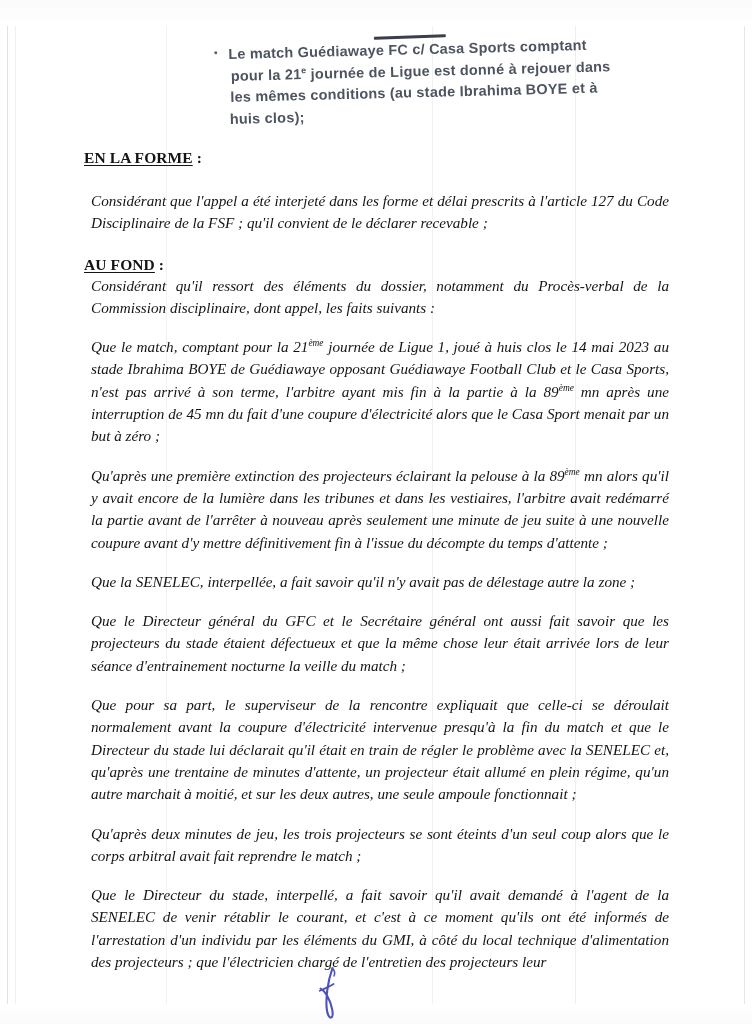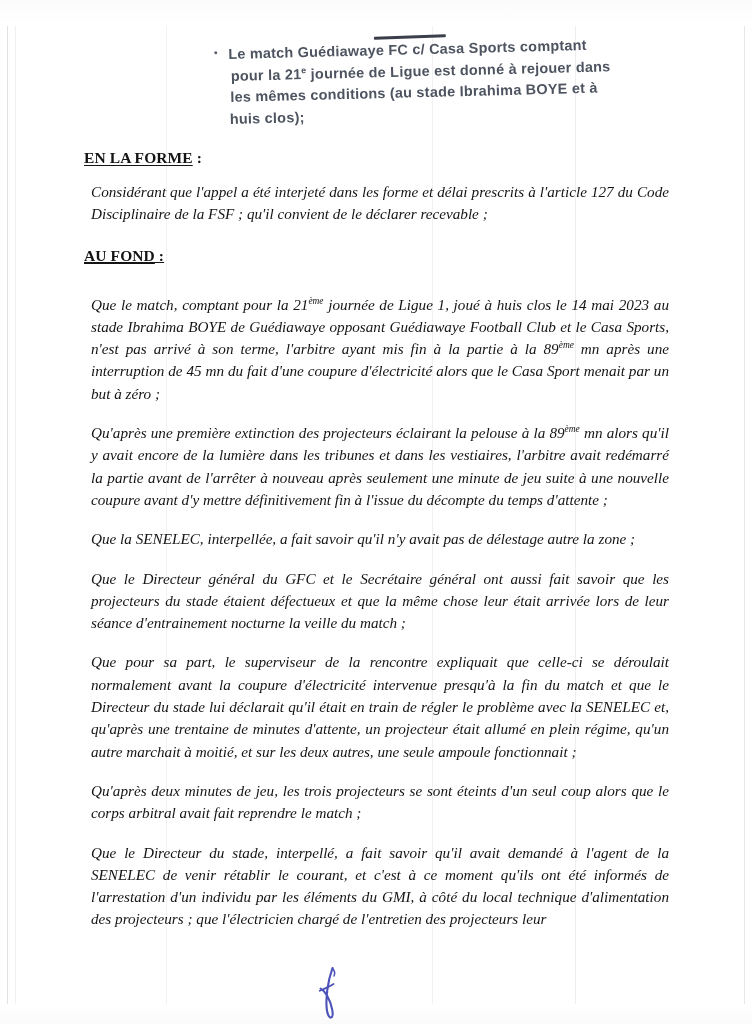--- a/index.html
+++ b/index.html
@@ -105,22 +105,22 @@
     font-size: 15.5px;
     line-height: 20px;
     letter-spacing: 0.1px;
     margin: 0;
   }
   .sec-head .u {
     text-decoration: underline;
     text-underline-offset: 2px;
     text-decoration-thickness: 1.4px;
   }
-  .sec-head.en-forme { margin-bottom: 13px; }
-  .sec-head.au-fond  { margin-top: 20px; margin-bottom: 28px; text-decoration: underline; }
+  .sec-head.en-forme { margin-bottom: 22px; }
+  .sec-head.au-fond  { margin-top: 20px; margin-bottom: 0; }
 
   .sub-head {
     font-weight: 700;
     font-size: 15.2px;
     line-height: 20px;
     margin: 0 0 18px 0;
     padding-left: 7px;
   }
 
   p.para {
@@ -176,20 +176,21 @@
 
   <div class="body-col">
 
     <h2 class="sec-head en-forme"><span class="u">EN LA FORME</span><span> :</span></h2>
 
     <p class="para">Considérant que l'appel a été interjeté dans les forme et délai prescrits à l'article 127 du Code Disciplinaire de la FSF ; qu'il convient de le déclarer recevable ;</p>
 
     <h2 class="sec-head au-fond"><span class="u">AU FOND</span><span> :</span></h2>
 
 
+    <p class="para">Considérant qu'il ressort des éléments du dossier, notamment du Procès-verbal de la Commission disciplinaire, dont appel, les faits suivants :</p>
     <p class="para">Que le match, comptant pour la 21<sup class="ord">ème</sup> journée de Ligue 1, joué à huis clos le 14 mai 2023 au stade Ibrahima BOYE de Guédiawaye opposant Guédiawaye Football Club et le Casa Sports, n'est pas arrivé à son terme, l'arbitre ayant mis fin à la partie à la 89<sup class="ord">ème</sup> mn après une interruption de 45 mn du fait d'une coupure d'électricité alors que le Casa Sport menait par un but à zéro ;</p>
     <p class="para">Qu'après une première extinction des projecteurs éclairant la pelouse à la 89<sup class="ord">ème</sup> mn alors qu'il y avait encore de la lumière dans les tribunes et dans les vestiaires, l'arbitre avait redémarré la partie avant de l'arrêter à nouveau après seulement une minute de jeu suite à une nouvelle coupure avant d'y mettre définitivement  fin à l'issue du décompte du temps d'attente ;</p>
     <p class="para">Que la SENELEC, interpellée, a fait savoir qu'il n'y avait pas de délestage autre la zone ;</p>
     <p class="para">Que le Directeur général du GFC et le Secrétaire général ont aussi fait savoir que les projecteurs du stade étaient défectueux et que la même chose leur était arrivée lors de leur séance d'entrainement nocturne la veille du match ;</p>
     <p class="para">Que pour sa part, le superviseur de la rencontre expliquait que celle-ci se déroulait normalement avant la coupure d'électricité intervenue  presqu'à la fin du match et que le Directeur du stade lui déclarait qu'il était en train de régler le problème avec la SENELEC et, qu'après une trentaine de minutes d'attente, un projecteur était allumé en plein régime, qu'un autre marchait à moitié, et sur les deux autres, une seule ampoule fonctionnait ;</p>
     <p class="para">Qu'après deux minutes de jeu,  les trois projecteurs se sont éteints d'un seul coup alors que le corps arbitral avait fait reprendre le match ;</p>
     <p class="para">Que le Directeur du stade, interpellé, a fait savoir qu'il avait demandé à l'agent de la SENELEC de venir rétablir le courant, et c'est à ce moment qu'ils ont été informés de l'arrestation d'un individu par les éléments du GMI, à côté du local technique d'alimentation des projecteurs ; que l'électricien chargé de l'entretien des projecteurs leur</p>
 
   </div>
 

